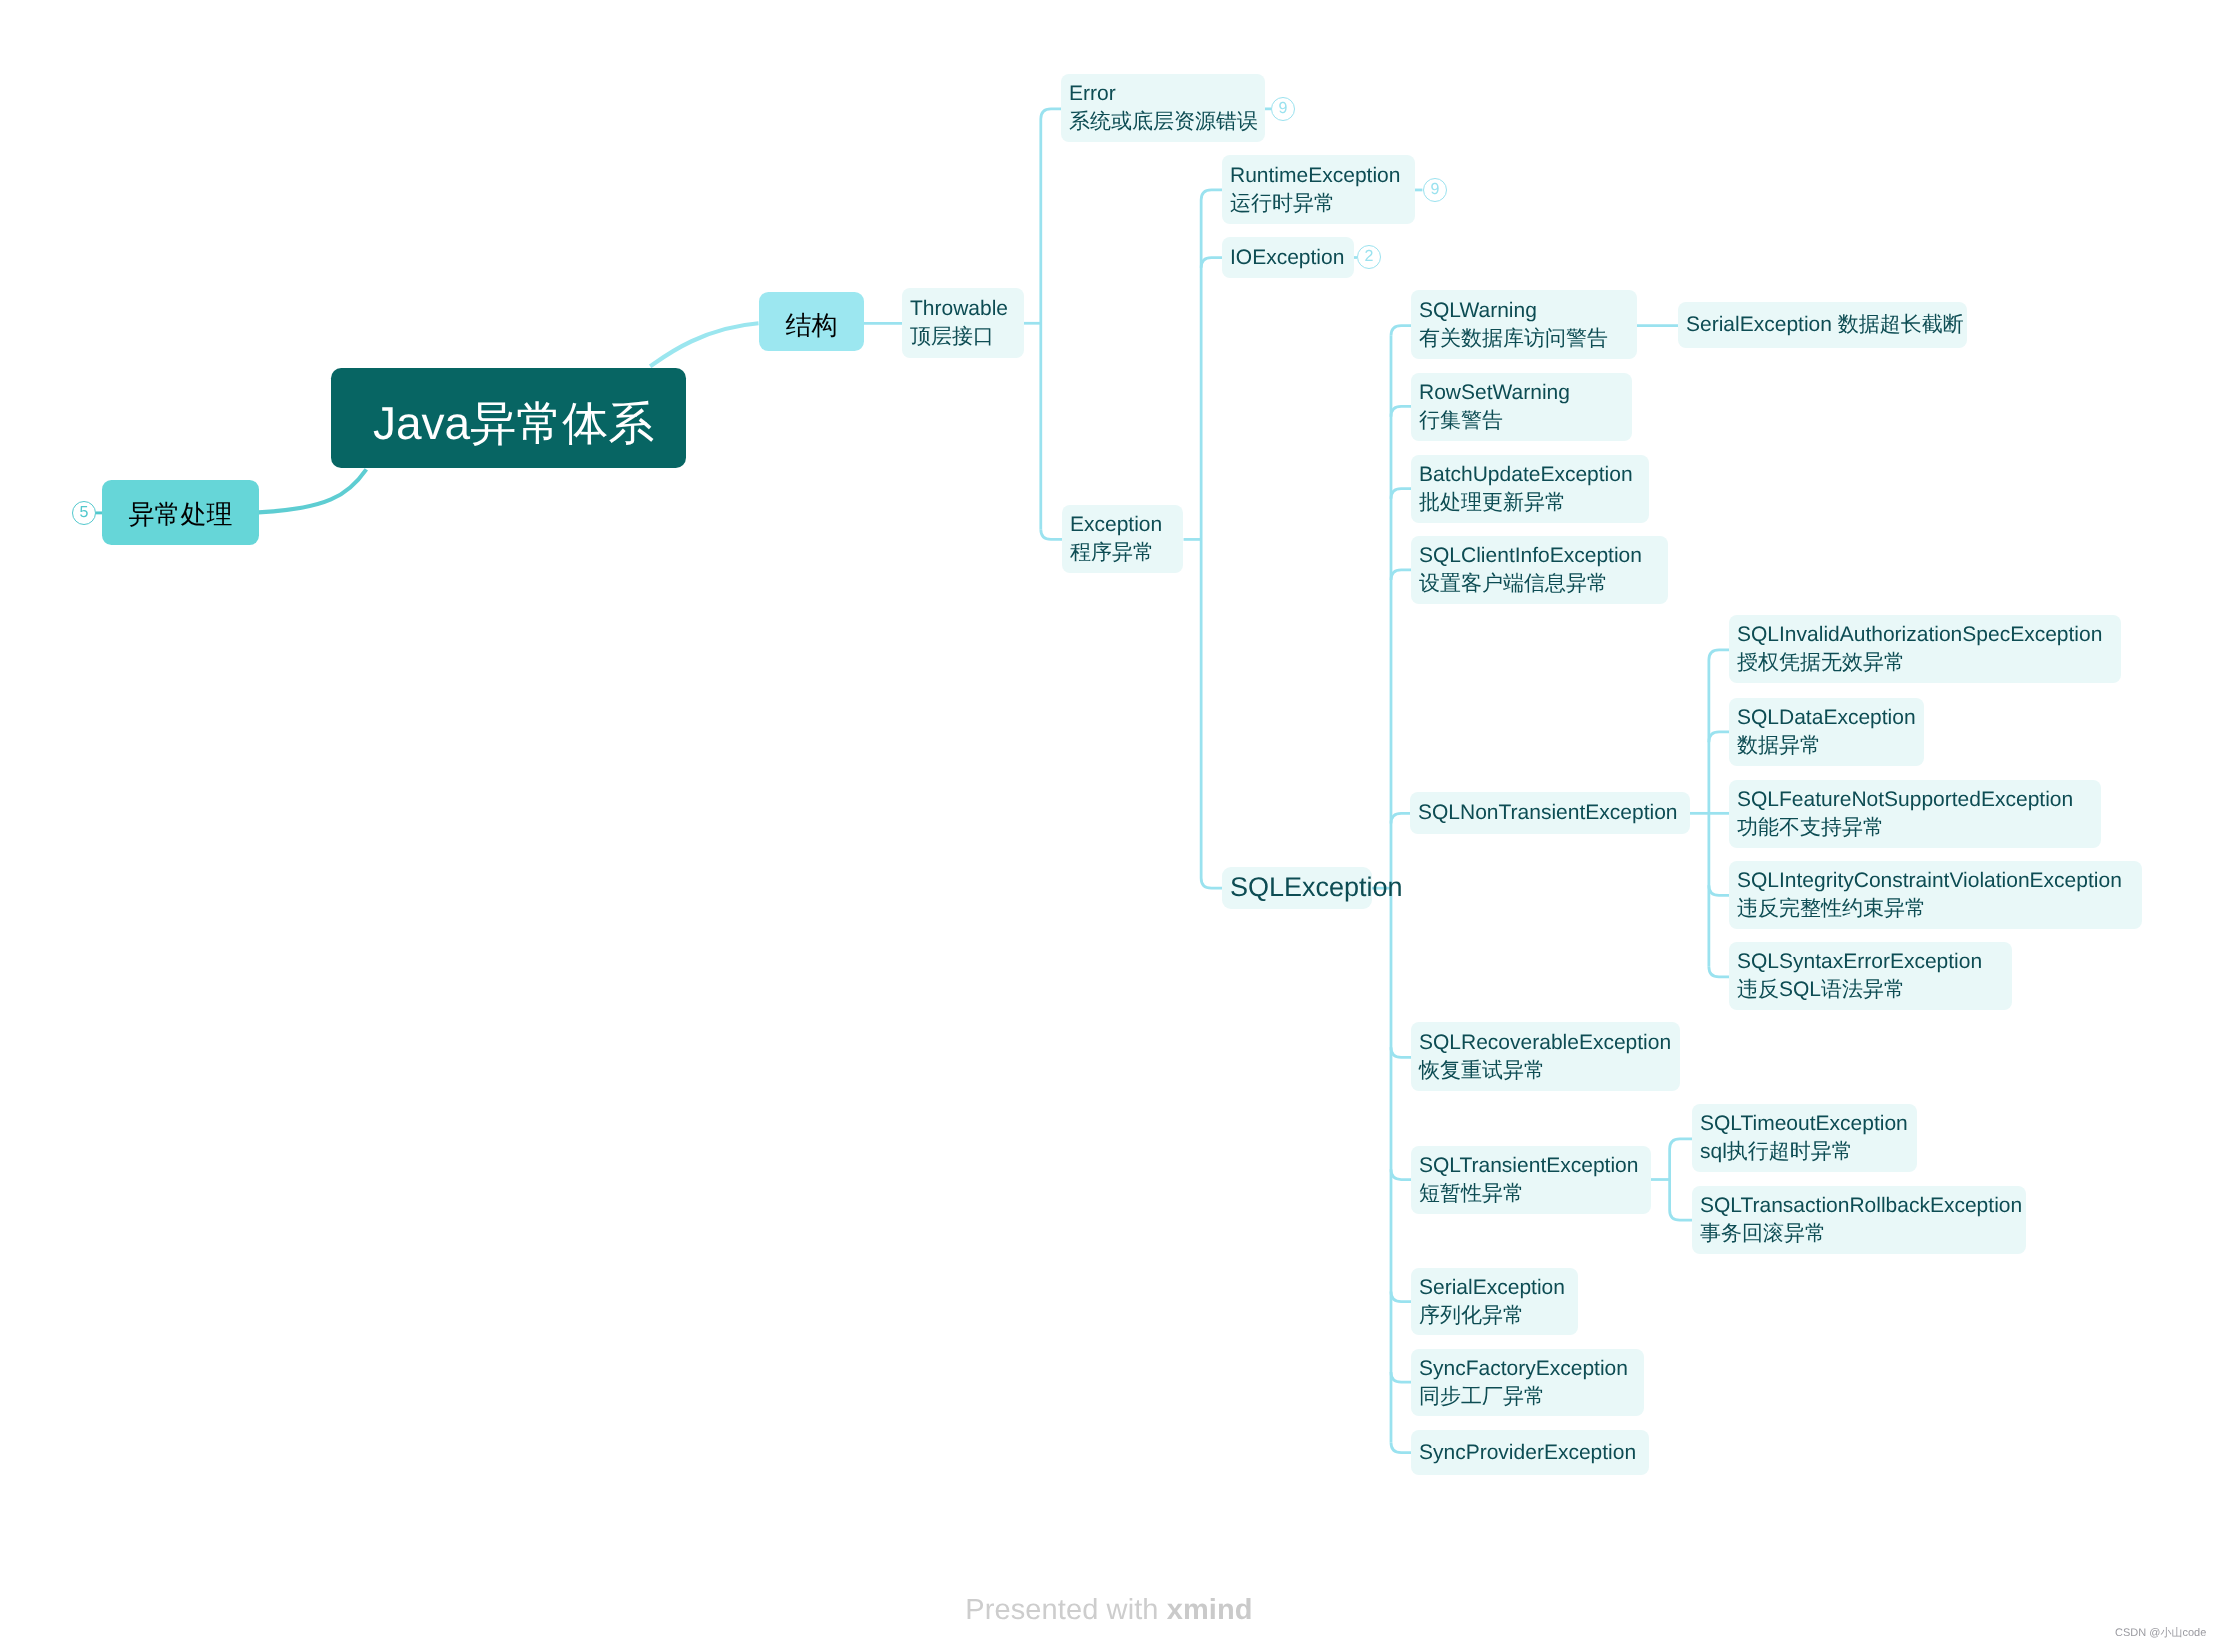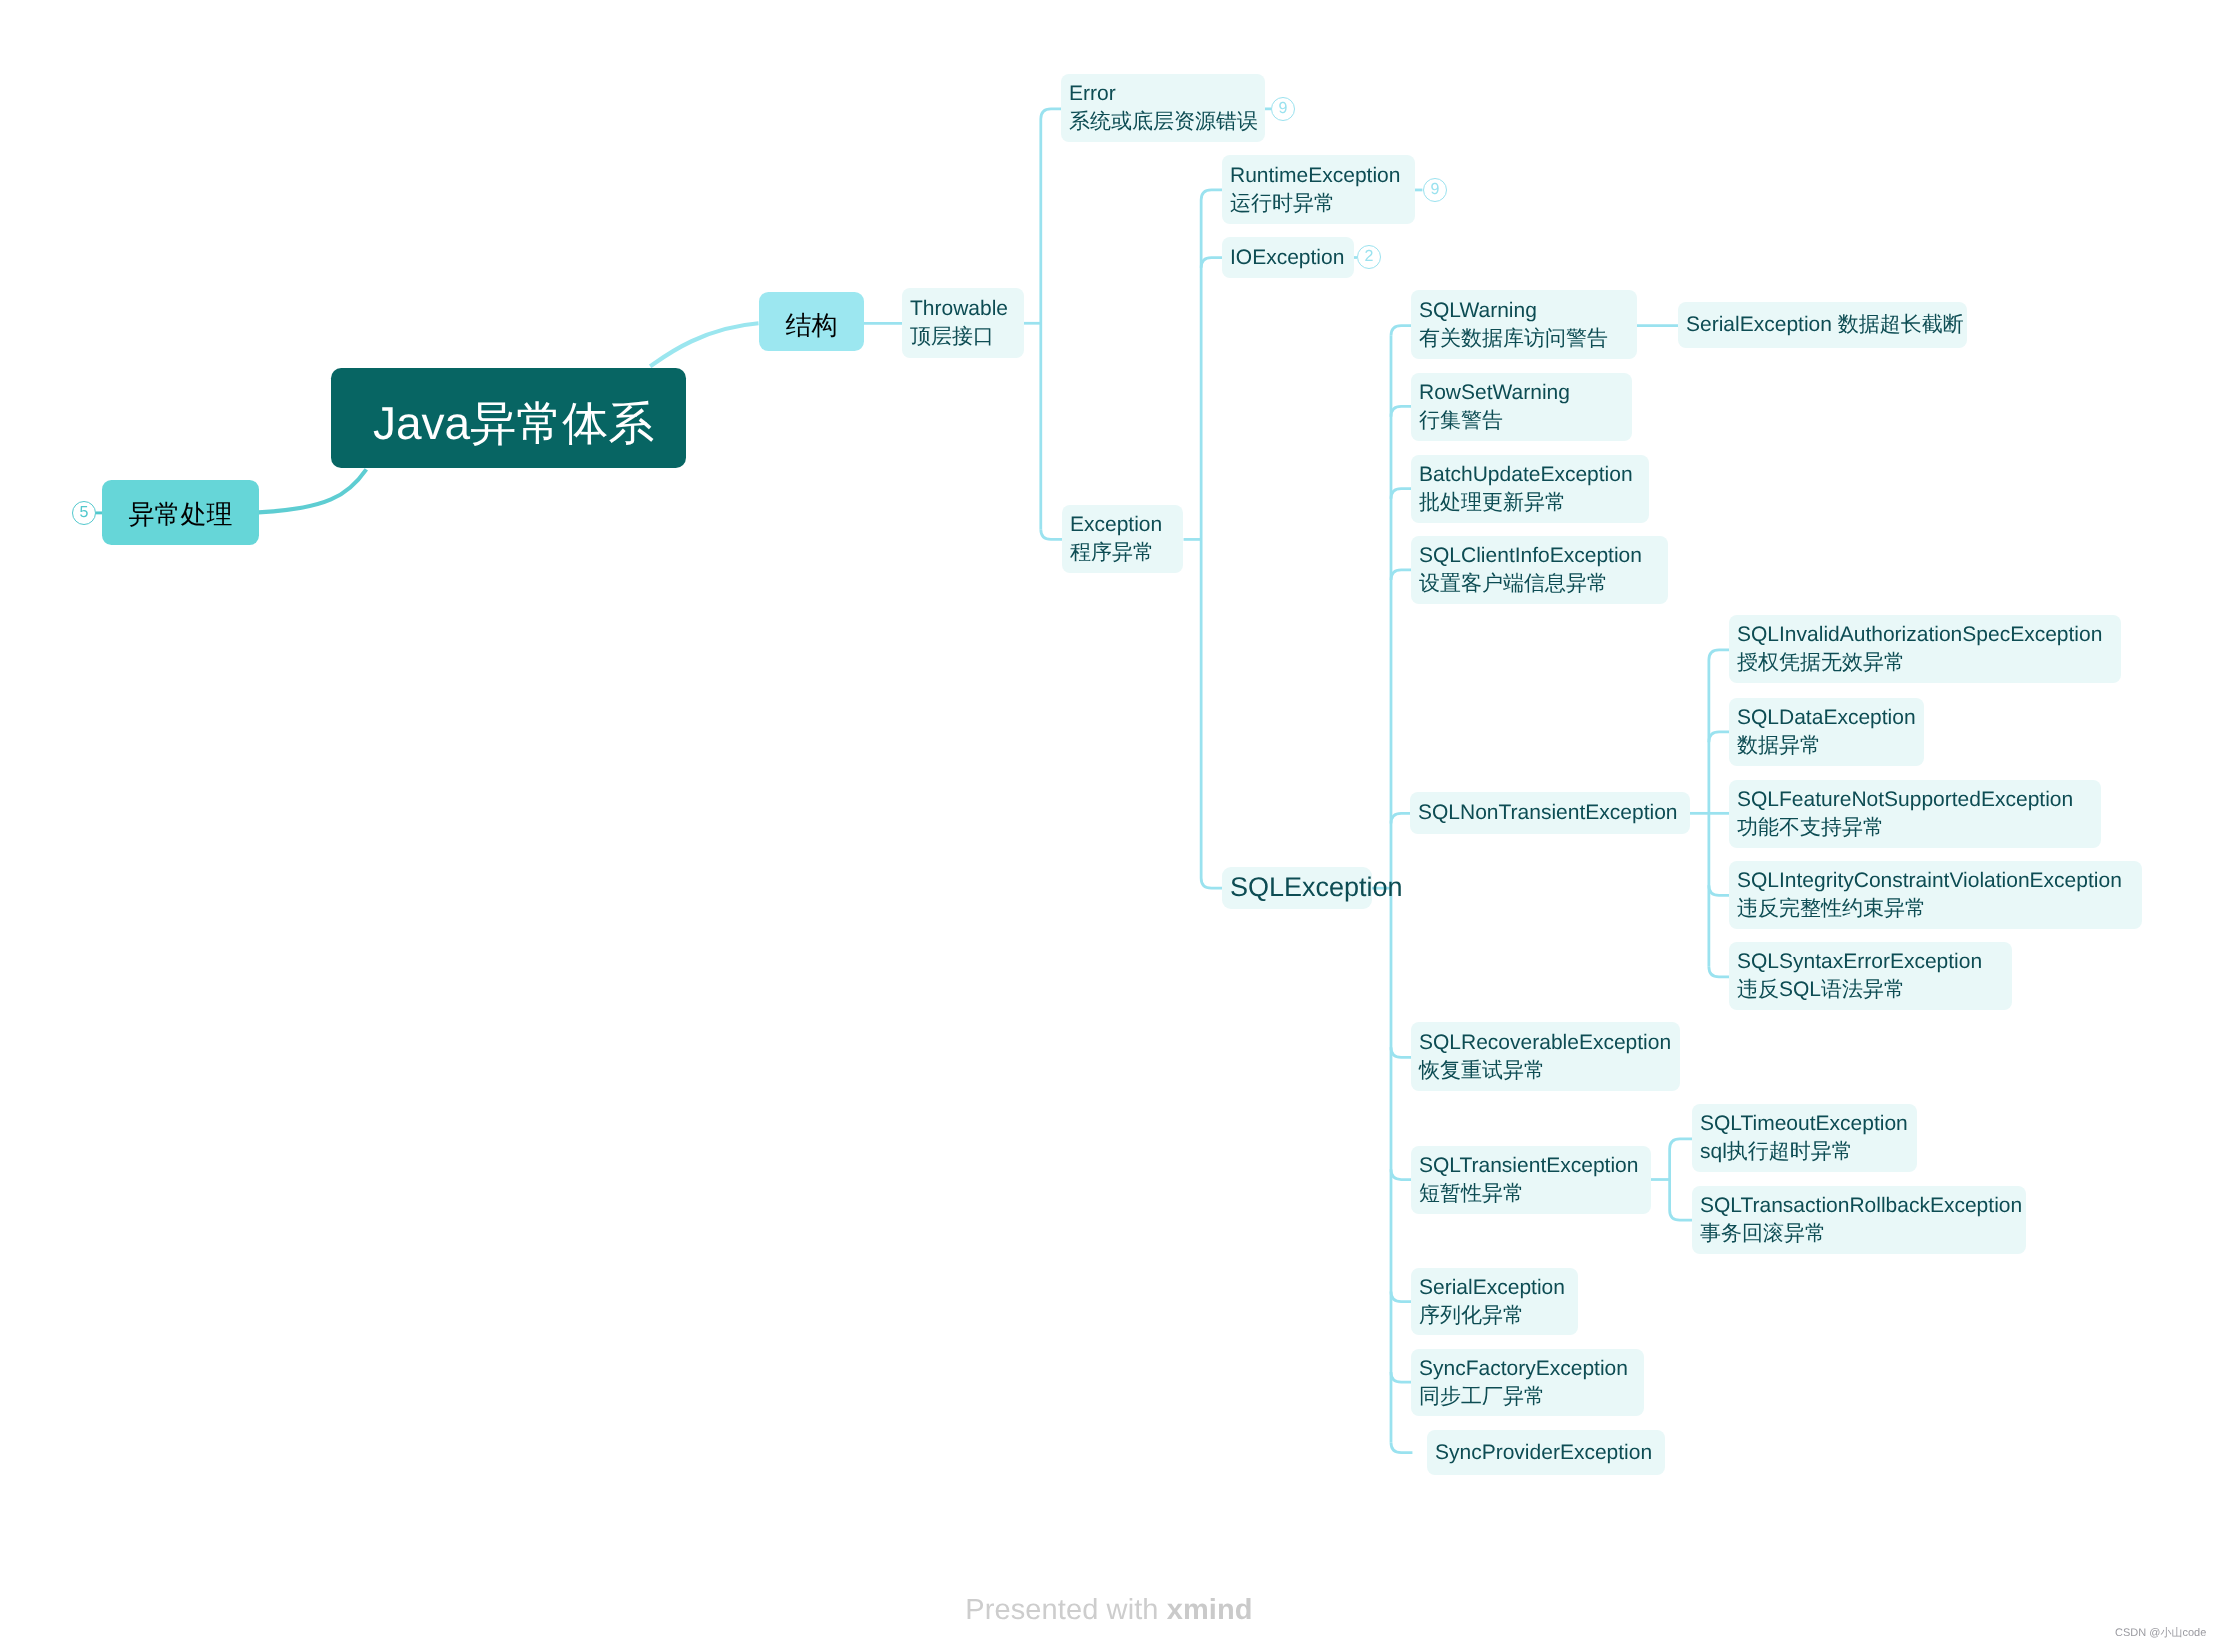--- a/index.html
+++ b/index.html
@@ -134,21 +134,21 @@
       <div class="ln">短暂性异常</div>
     </div>
 <div class="node lvl4" id="n_serial" style="left:1411px;top:1268px;width:167px;height:67px;font-size:21px;padding-left:8px;">
       <div class="ln">SerialException</div>
       <div class="ln">序列化异常</div>
     </div>
 <div class="node lvl4" id="n_syncfact" style="left:1411px;top:1349px;width:233px;height:67px;font-size:21px;padding-left:8px;">
       <div class="ln">SyncFactoryException</div>
       <div class="ln">同步工厂异常</div>
     </div>
-<div class="node lvl4" id="n_syncprov" style="left:1411px;top:1430px;width:238px;height:45px;font-size:21px;padding-left:8px;margin-left:16px;">
+<div class="node lvl4" id="n_syncprov" style="left:1411px;top:1430px;width:238px;height:45px;font-size:21px;padding-left:8px;">
       <div class="ln">SyncProviderException</div>
     </div>
 <div class="node lvl5" id="n_invalidauth" style="left:1729px;top:615px;width:392px;height:68px;font-size:21px;padding-left:8px;">
       <div class="ln">SQLInvalidAuthorizationSpecException</div>
       <div class="ln">授权凭据无效异常</div>
     </div>
 <div class="node lvl5" id="n_sqldata" style="left:1729px;top:698px;width:195px;height:68px;font-size:21px;padding-left:8px;">
       <div class="ln">SQLDataException</div>
       <div class="ln">数据异常</div>
     </div>

